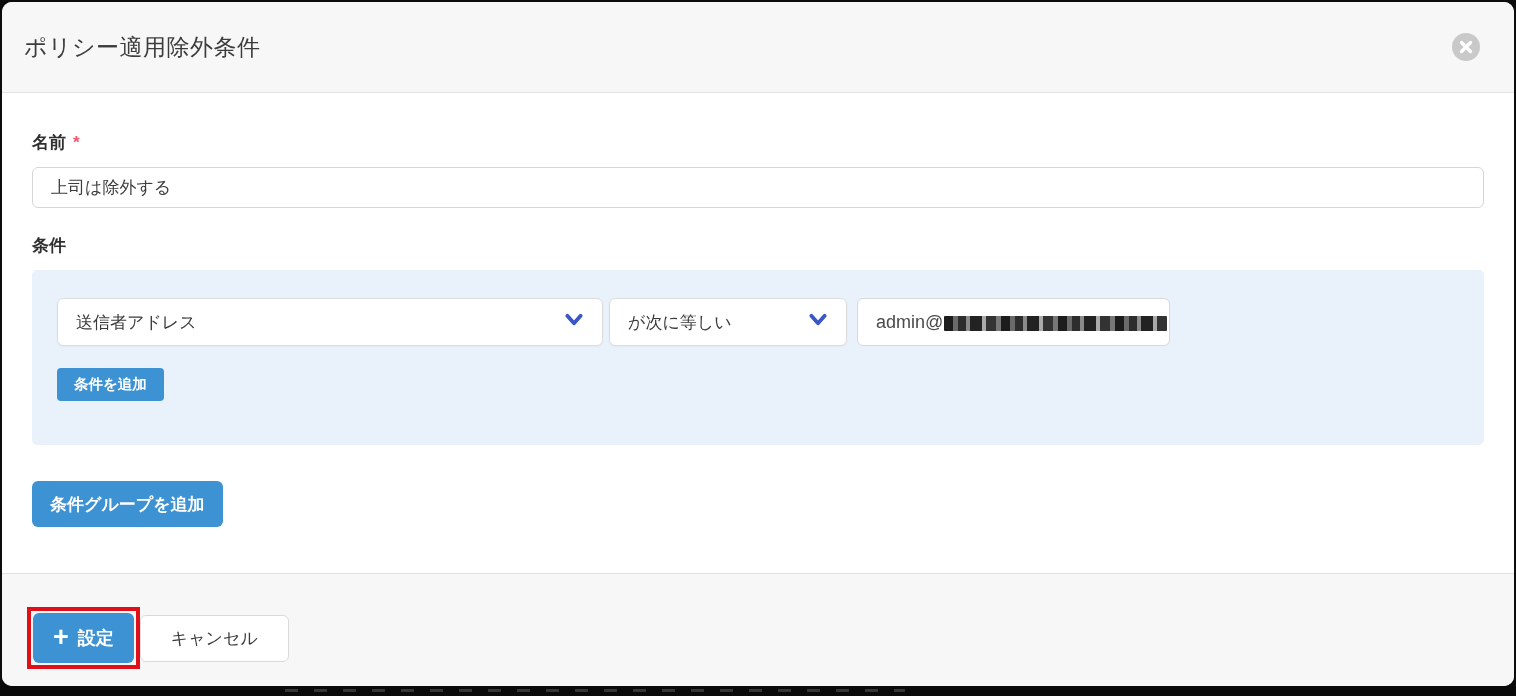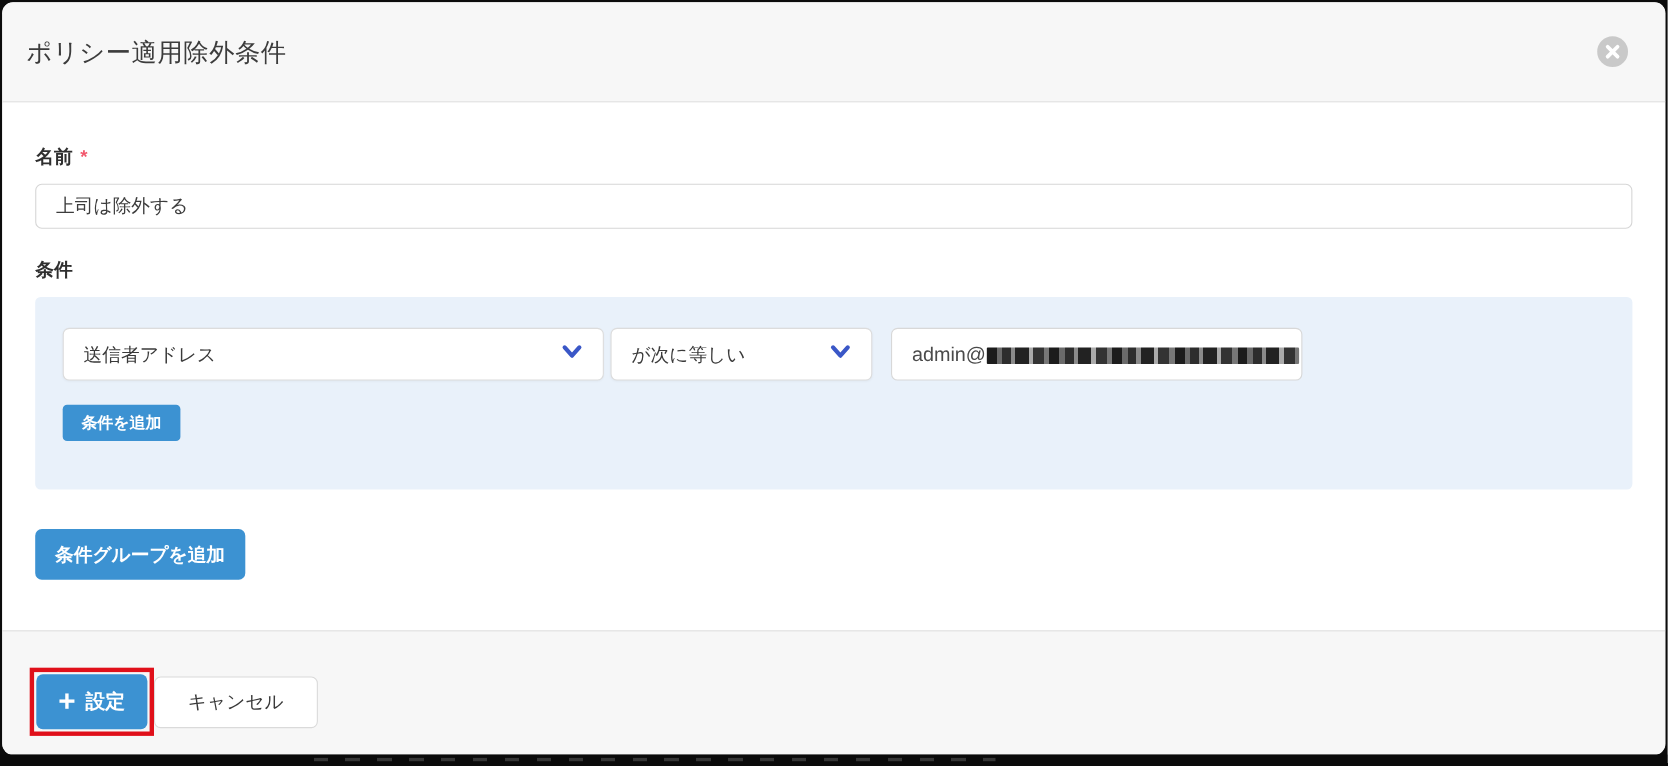--- a/index.html
+++ b/index.html
@@ -107,28 +107,28 @@
     border:1px solid #dcdcdc;
     border-radius:6px;
     display:flex;
     align-items:center;
     padding:0 18px;
     font-size:17px;
     color:#3a3a3a;
     cursor:pointer;
     box-shadow:0 1px 2px rgba(0,0,0,.03);
   }
-  .select-field{width:492px;}
+  .select-field{width:546px;}
   .select-operator{width:238px; margin-left:6px;}
   .select .sel-text{flex:1 1 auto; white-space:nowrap; overflow:hidden;}
   .select svg{flex:0 0 auto; margin-left:10px;}
   .value-input{
-    width:374px;
+    width:313px;
     height:48px;
-    margin-left:17px;
+    margin-left:10px;
     background:#fff;
     border:1px solid #d8d8d8;
     border-radius:6px;
     display:flex;
     align-items:center;
     padding:0 0 0 18px;
     font-size:18px;
     color:#4a4a4a;
     overflow:hidden;
   }

